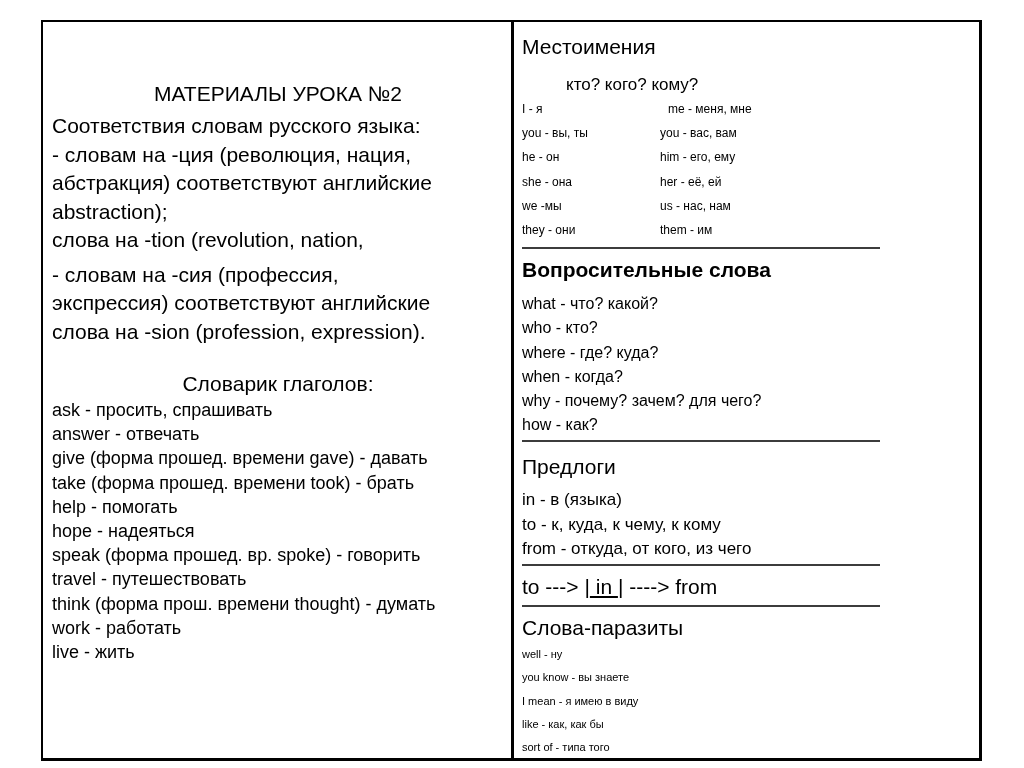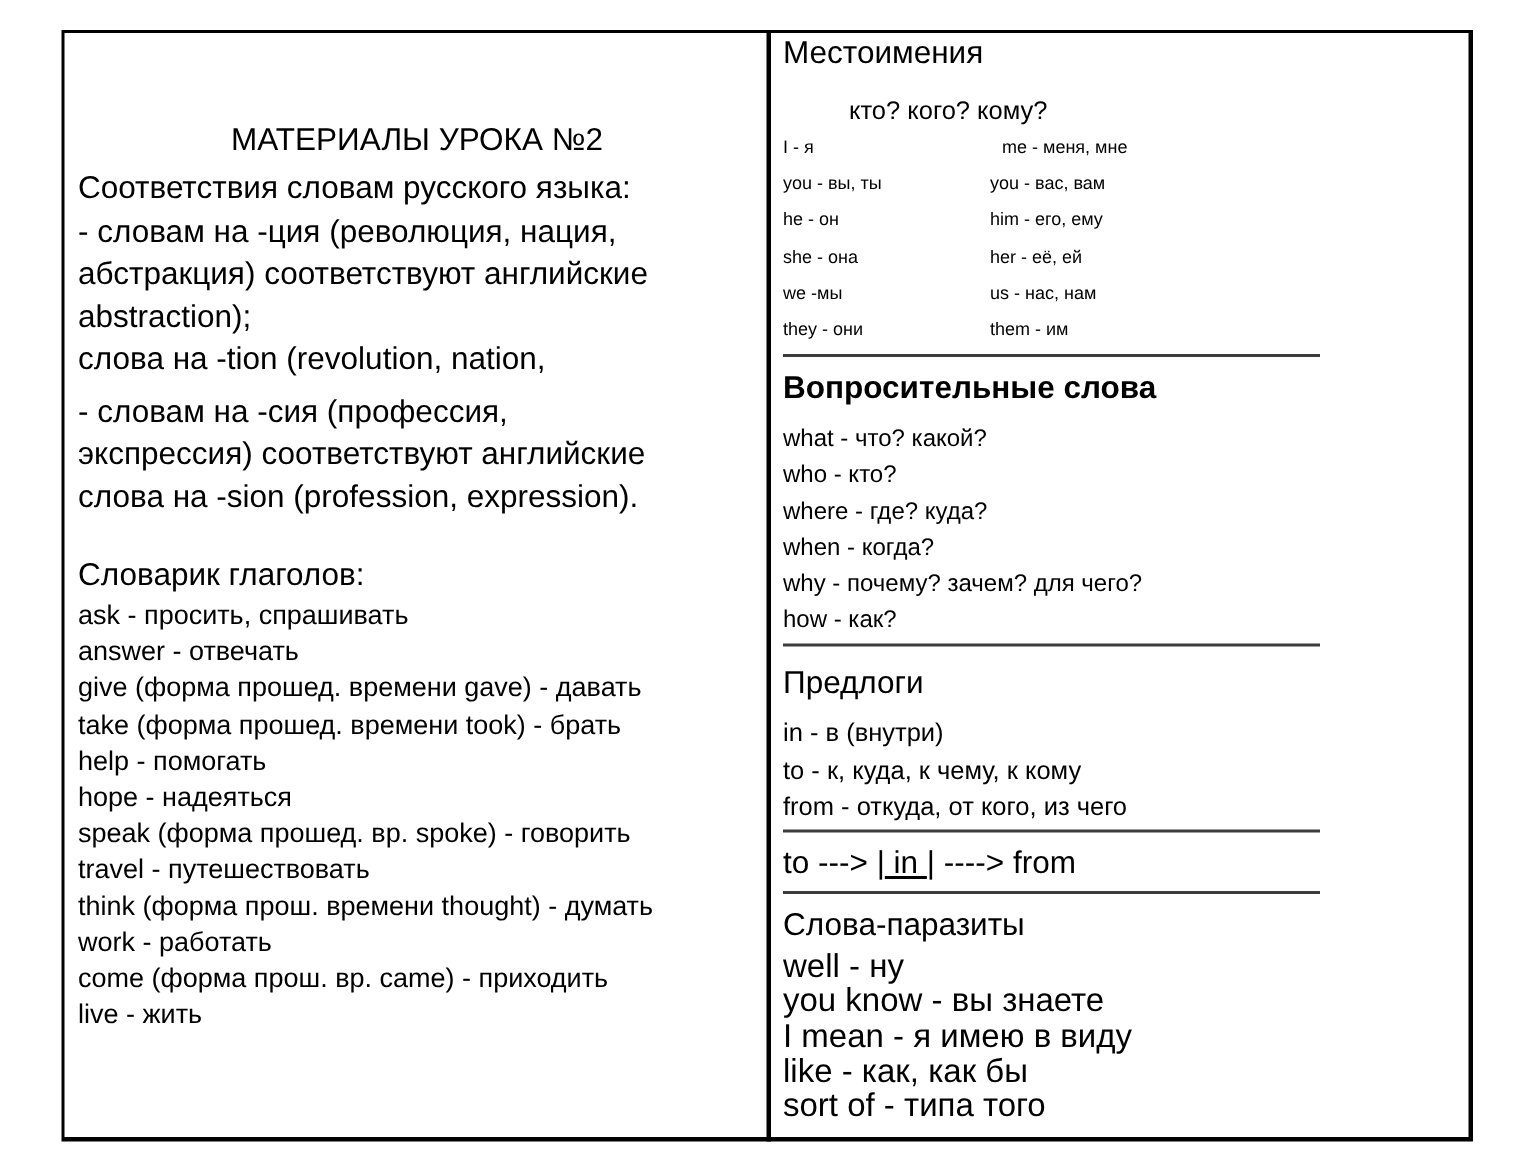--- a/index.html
+++ b/index.html
@@ -13,44 +13,44 @@
     border:2px solid #000;border-right-width:3px;border-bottom-width:3px;
     box-sizing:border-box;
   }
   .col-divider{position:absolute;left:511px;top:20px;width:3px;height:741px;background:#000;}
 
   
   .left-col{position:absolute;left:52px;top:80px;width:452px;}
   .lesson-title{font-size:21px;line-height:28px;text-align:center;}
   .intro{font-size:21px;line-height:28.5px;margin-top:4px;}
   .intro .intro-line:nth-of-type(6){margin-top:6px;}
-  .glossary-heading{font-size:21px;line-height:28px;margin-top:24px;}
+  .glossary-heading{font-size:21px;line-height:28px;margin-top:24px;text-align:center;}
   .verb-list{font-size:18px;line-height:24.2px;}
 
   
-  .right-col{position:absolute;left:522px;top:22px;width:455px;}
+  .right-col{position:absolute;left:522px;top:33px;width:455px;}
   .rc-heading{font-size:21px;line-height:28px;}
   .pronoun-sub{font-size:17px;line-height:24px;margin-top:12px;margin-left:44px;}
   .pronoun-rows{font-size:12px;line-height:24.2px;}
   .p-row{display:flex;}
   .pl{width:138px;flex:none;}
   .p-row:first-of-type .pr{margin-left:8px;}
   .sep{width:358px;height:0;border-top:2px solid #3c3c3c;}
   .sep1{margin-top:5px;}
   .h2{margin-top:7px;font-weight:bold;}
   .q-list{margin-top:8px;font-size:16px;line-height:24.2px;}
   .sep2{margin-top:3px;}
   .h3{margin-top:11px;}
   .prep-list{margin-top:7px;font-size:17px;line-height:24.2px;}
   .sep3{margin-top:3px;}
   .diagram{margin-top:9px;font-size:21px;line-height:24px;}
   .boxed{text-decoration:underline;white-space:pre;}
   .sep4{margin-top:6px;}
   .h4{margin-top:7px;}
-  .filler-list{margin-top:1px;font-size:22px;line-height:23.3px;}
+  .filler-list{margin-top:1px;font-size:11px;line-height:23.3px;}
 </style>
 </head>
 <body>
 
 <div class="page">
   <div class="frame"></div>
   <div class="col-divider"></div>
 
   <div class="left-col">
     <div class="lesson-title">МАТЕРИАЛЫ УРОКА №2</div>
@@ -88,21 +88,20 @@
         <div class="verb-line">hope - надеяться</div>
 
         <div class="verb-line">speak (форма прошед. вр. spoke) - говорить</div>
 
         <div class="verb-line">travel - путешествовать</div>
 
         <div class="verb-line">think (форма прош. времени thought) - думать</div>
 
         <div class="verb-line">work - работать</div>
 
-        <div class="verb-line">come (форма прош. вр. came) - приходить</div>
 
         <div class="verb-line">live - жить</div>
       </div>
   </div>
 
   <div class="right-col">
     <div class="rc-heading">Местоимения</div>
     <div class="pronoun-sub">кто? кого? кому?</div>
     <div class="pronoun-rows">
 
@@ -153,21 +152,21 @@
         <div class="rc-line">why - почему? зачем? для чего?</div>
 
         <div class="rc-line">how - как?</div>
       </div>
 
     <div class="sep sep2"></div>
 
     <div class="rc-heading h3">Предлоги</div>
     <div class="prep-list">
 
-        <div class="rc-line">in - в (внутри)</div>
+        <div class="rc-line">in - в (языка)</div>
 
         <div class="rc-line">to - к, куда, к чему, к кому</div>
 
         <div class="rc-line">from - откуда, от кого, из чего</div>
       </div>
 
     <div class="sep sep3"></div>
 
     <div class="diagram"><span>to ---&gt; |</span><span class="boxed"> in </span><span>| ----&gt; from</span></div>
 

